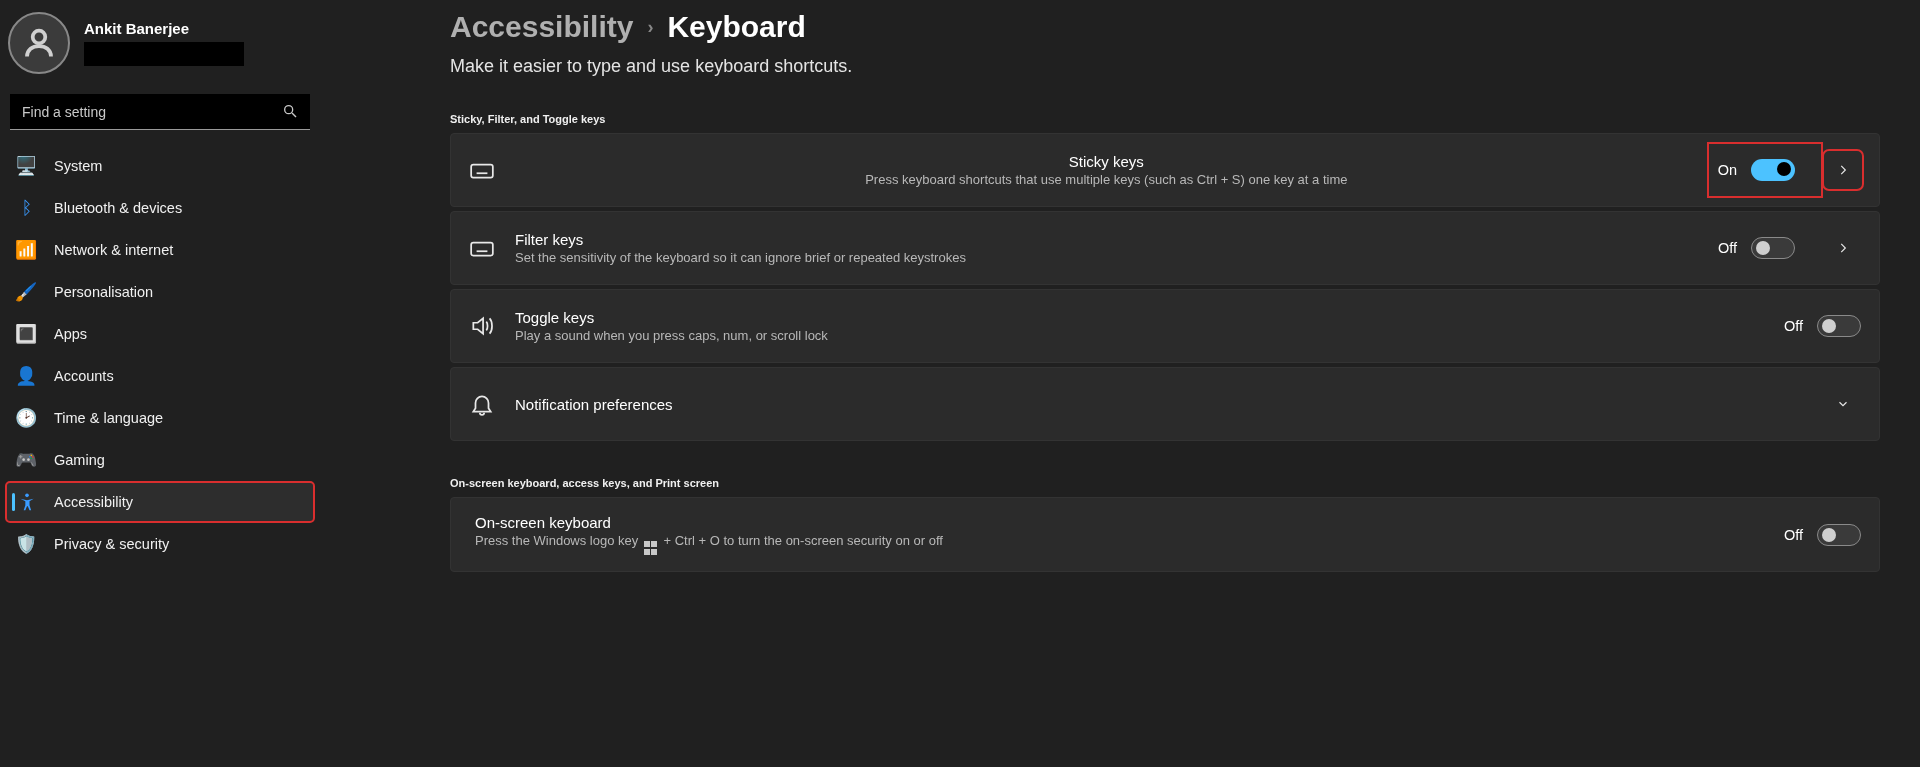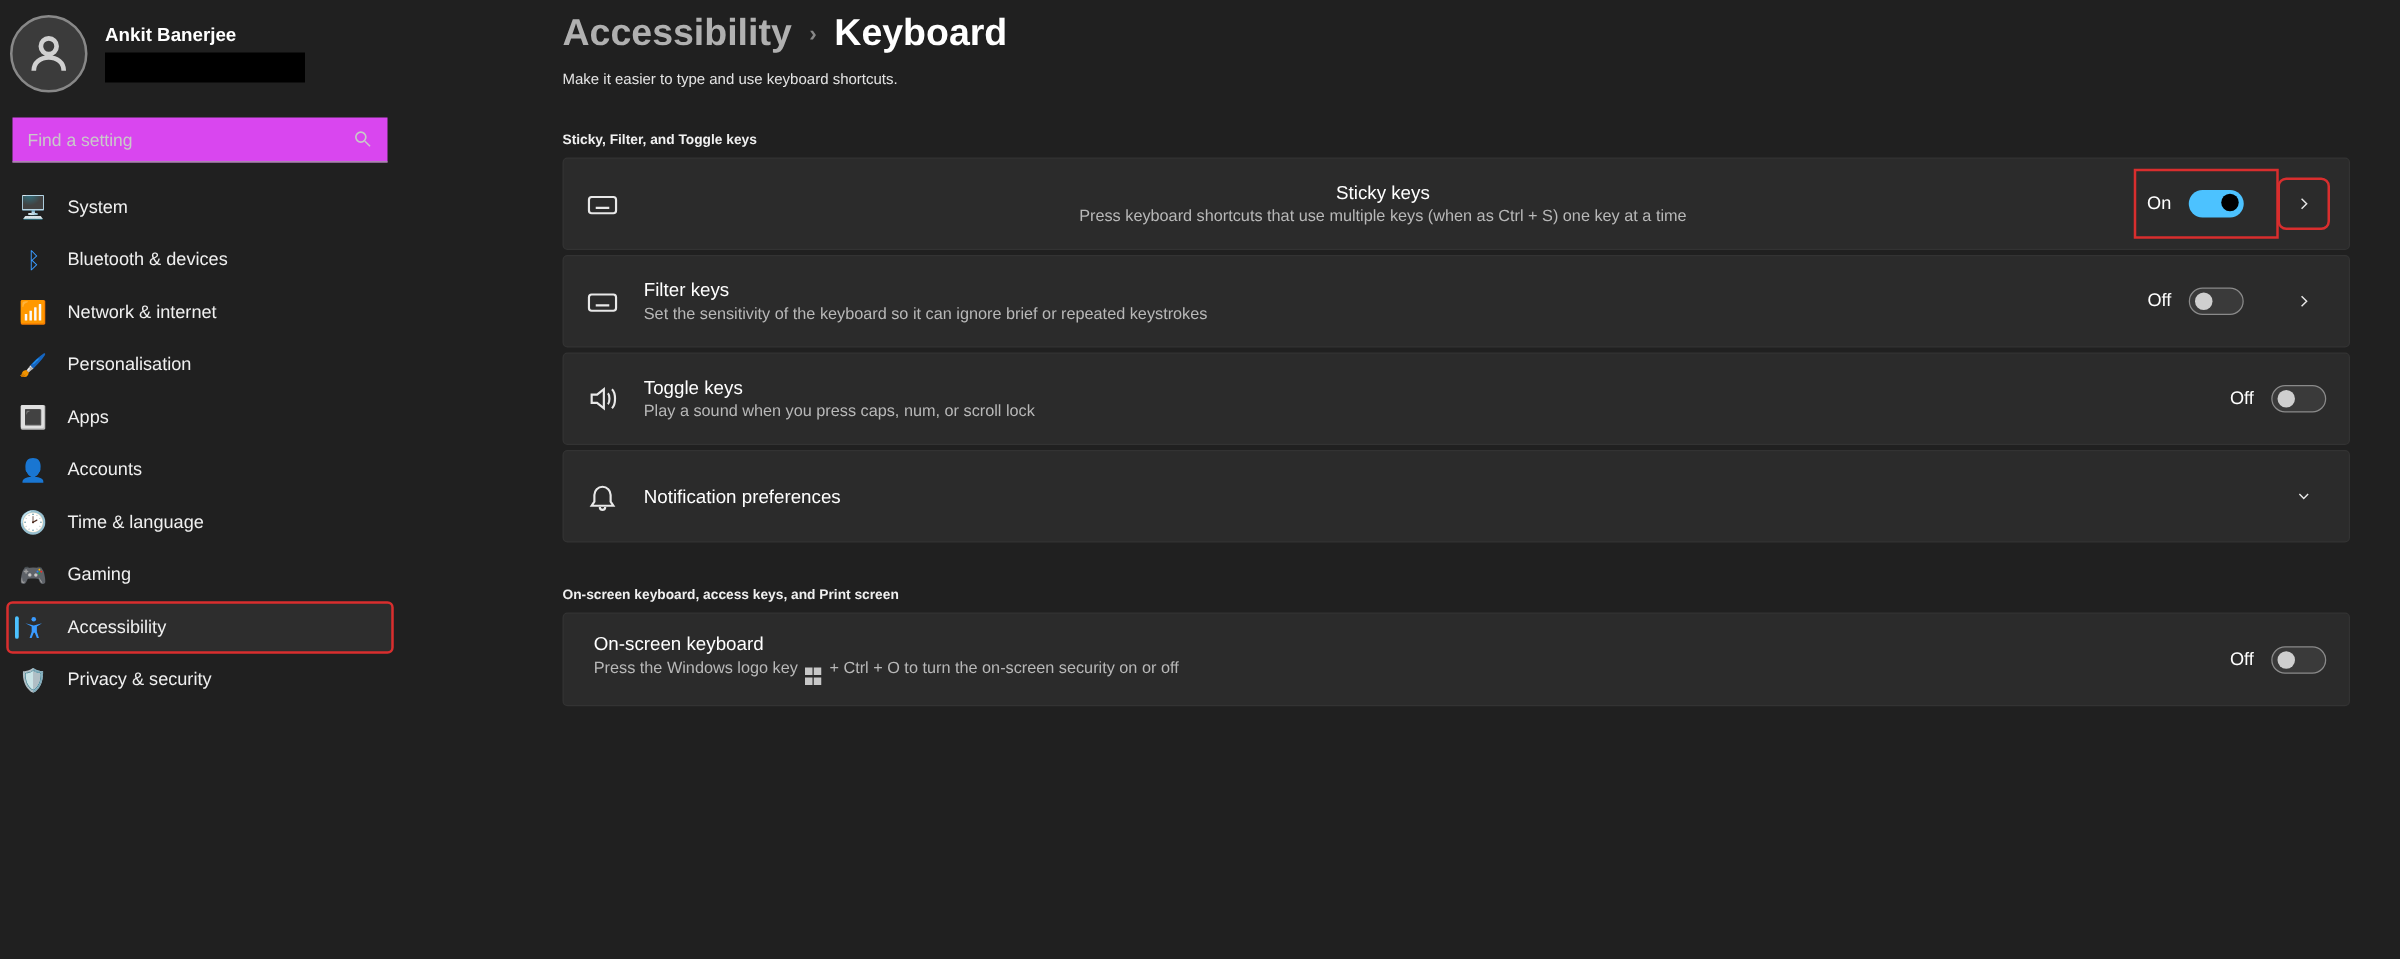--- a/index.html
+++ b/index.html
@@ -12,21 +12,21 @@
     width: 62px; height: 62px; border-radius: 50%;
     background: #3b3b3b; border: 2px solid #888;
     display: flex; align-items: center; justify-content: center;
   }
   .avatar svg { width: 36px; height: 36px; fill: none; stroke: #d0d0d0; stroke-width: 2.5; }
   .profile-text { display: flex; flex-direction: column; gap: 5px; }
   .profile-name { font-size: 15px; font-weight: 600; color: #fff; }
   .redact { width: 160px; height: 24px; background: #000; }
   .search-wrap { margin: 10px 4px 16px 4px; position: relative; }
   .search {
-    width: 100%; height: 36px; background: #d946ef; border: none;
+    width: 100%; height: 36px; background: #000000; border: none;
     border-bottom: 1px solid #9a9a9a; color: #fff; font-size: 14px;
     padding: 0 36px 0 12px; outline: none;
   }
   .search::placeholder { color: #c9c9c9; }
   .search-icon { position: absolute; right: 12px; top: 9px; width: 16px; height: 16px; }
   .search-icon svg { width: 16px; height: 16px; fill: none; stroke: #c9c9c9; stroke-width: 2; }
   .nav { display: flex; flex-direction: column; gap: 2px; }
   .nav-item {
     display: flex; align-items: center; gap: 16px;
     height: 40px; padding: 0 10px; border-radius: 4px;
@@ -39,21 +39,21 @@
   }
   .nav-item.active-wrap { position: relative; }
   .nav-item.highlight-red { outline: 2px solid #d92e2e; outline-offset: -1px; }
   .nav-icon { width: 22px; height: 22px; display: flex; align-items: center; justify-content: center; font-size: 18px; }
   
   .main { flex: 1; padding: 10px 40px 0 130px; overflow-y: auto; }
   .breadcrumb { display: flex; align-items: center; gap: 14px; font-size: 30px; font-weight: 600; }
   .bc-parent { color: #b0b0b0; cursor: pointer; }
   .bc-sep { color: #888; font-size: 18px; }
   .bc-current { color: #fff; }
-  .subtitle { margin-top: 12px; font-size: 12px; color: #e4e4e4; }
+  .subtitle { margin-top: 12px; font-size: 18px; color: #e4e4e4; }
   .section-title { margin-top: 36px; margin-bottom: 8px; font-size: 11px; font-weight: 600; color: #f0f0f0; }
   .card {
     background: #2b2b2b; border: 1px solid #333; border-radius: 4px;
     margin-bottom: 4px; display: flex; align-items: center;
     padding: 16px 18px; gap: 20px; min-height: 74px;
   }
   .card-icon { width: 26px; height: 26px; display: flex; align-items: center; justify-content: center; flex-shrink: 0; }
   .card-icon svg { width: 26px; height: 26px; fill: none; stroke: #e8e8e8; stroke-width: 1.6; }
   .card-text { flex: 1; display: flex; flex-direction: column; gap: 2px; }
   .card-title { font-size: 15px; color: #fff; }
@@ -184,21 +184,21 @@
             <rect x="2" y="7" width="20" height="12" rx="2"></rect>
             <line x1="6" y1="11" x2="6" y2="11"></line>
             <line x1="10" y1="11" x2="10" y2="11"></line>
             <line x1="14" y1="11" x2="14" y2="11"></line>
             <line x1="18" y1="11" x2="18" y2="11"></line>
             <line x1="7" y1="15" x2="17" y2="15"></line>
           </svg>
       </span>
       <div class="card-text">
         <div class="card-title">Sticky keys</div>
-        <div class="card-desc">Press keyboard shortcuts that use multiple keys (when as Ctrl + S) one key at a time</div>
+        <div class="card-desc">Press keyboard shortcuts that use multiple keys (such as Ctrl + S) one key at a time</div>
       </div>
       <div class="toggle-area">
         <span class="toggle-label">On</span>
         <div class="toggle on">
             <div class="knob"></div>
           </div>
       </div>
       <div class="expand-btn red-box">
         <svg viewBox="0 0 24 24">
             <polyline points="9 5 16 12 9 19"></polyline>

